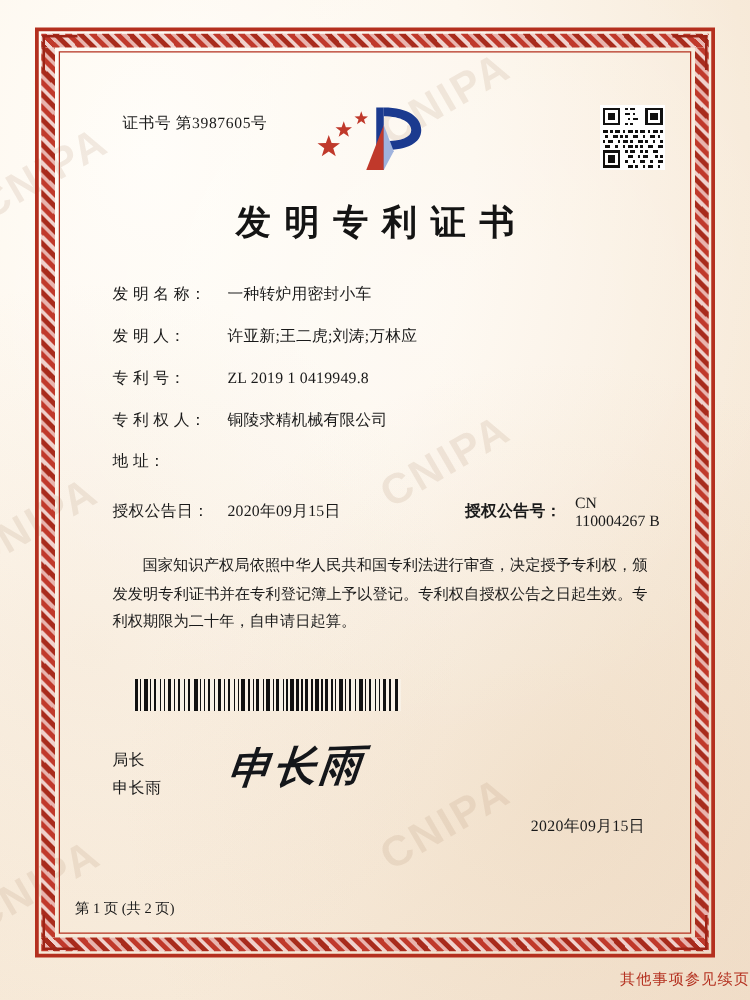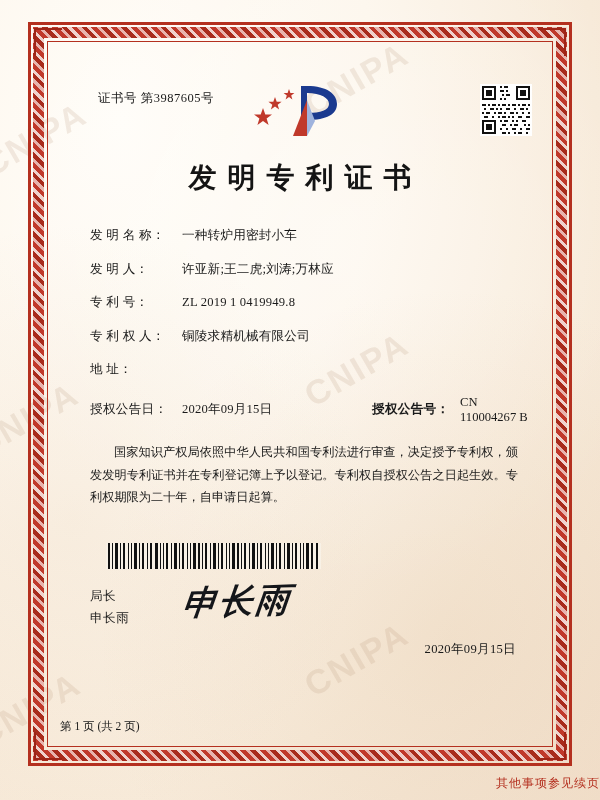--- a/index.html
+++ b/index.html
@@ -183,21 +183,21 @@
   .barcode {
     margin-top: 34px;
     margin-left: 46px;
     width: 215px;
     height: 26px;
   }
   .barcode svg { display: block; }
 
   
   .sig-block {
-    margin-top: 10px;
+    margin-top: 22px;
     padding-left: 30px;
     display: flex;
     align-items: flex-start;
   }
   .sig-labels {
     font-size: 12.6px;
     line-height: 1.75;
     color: #1a1a1a;
     padding-top: 6px;
     letter-spacing: 0.5px;

